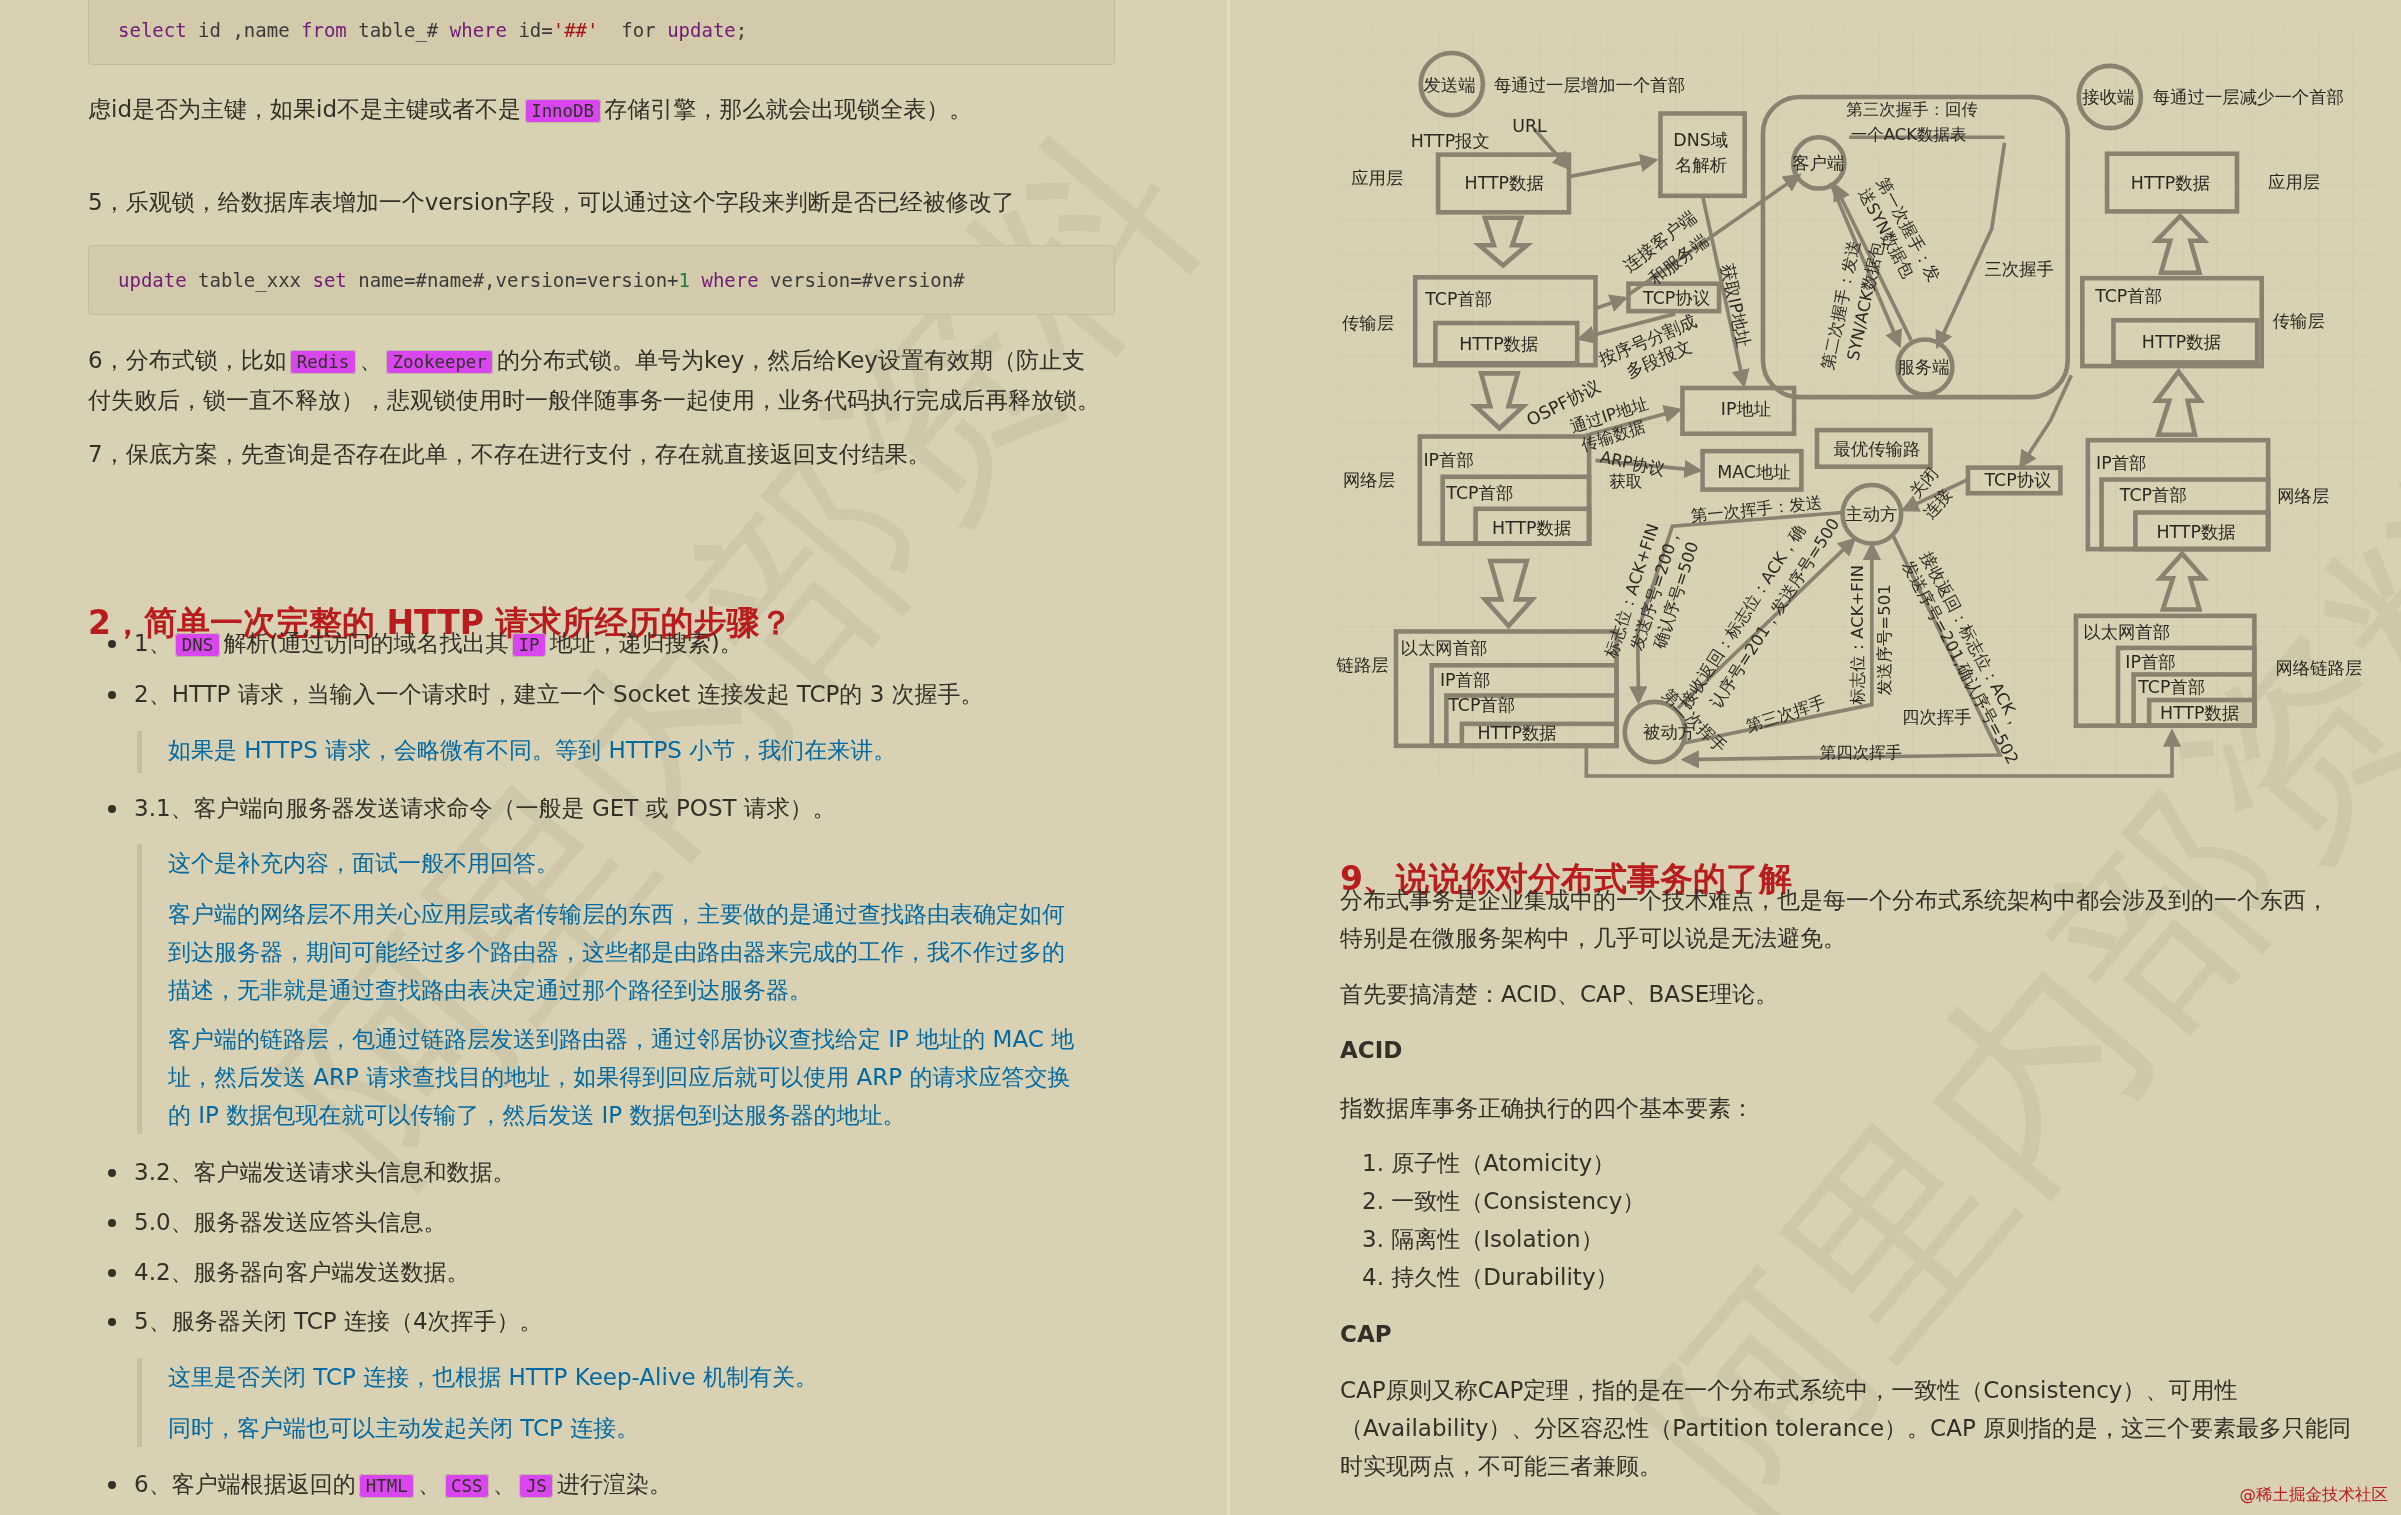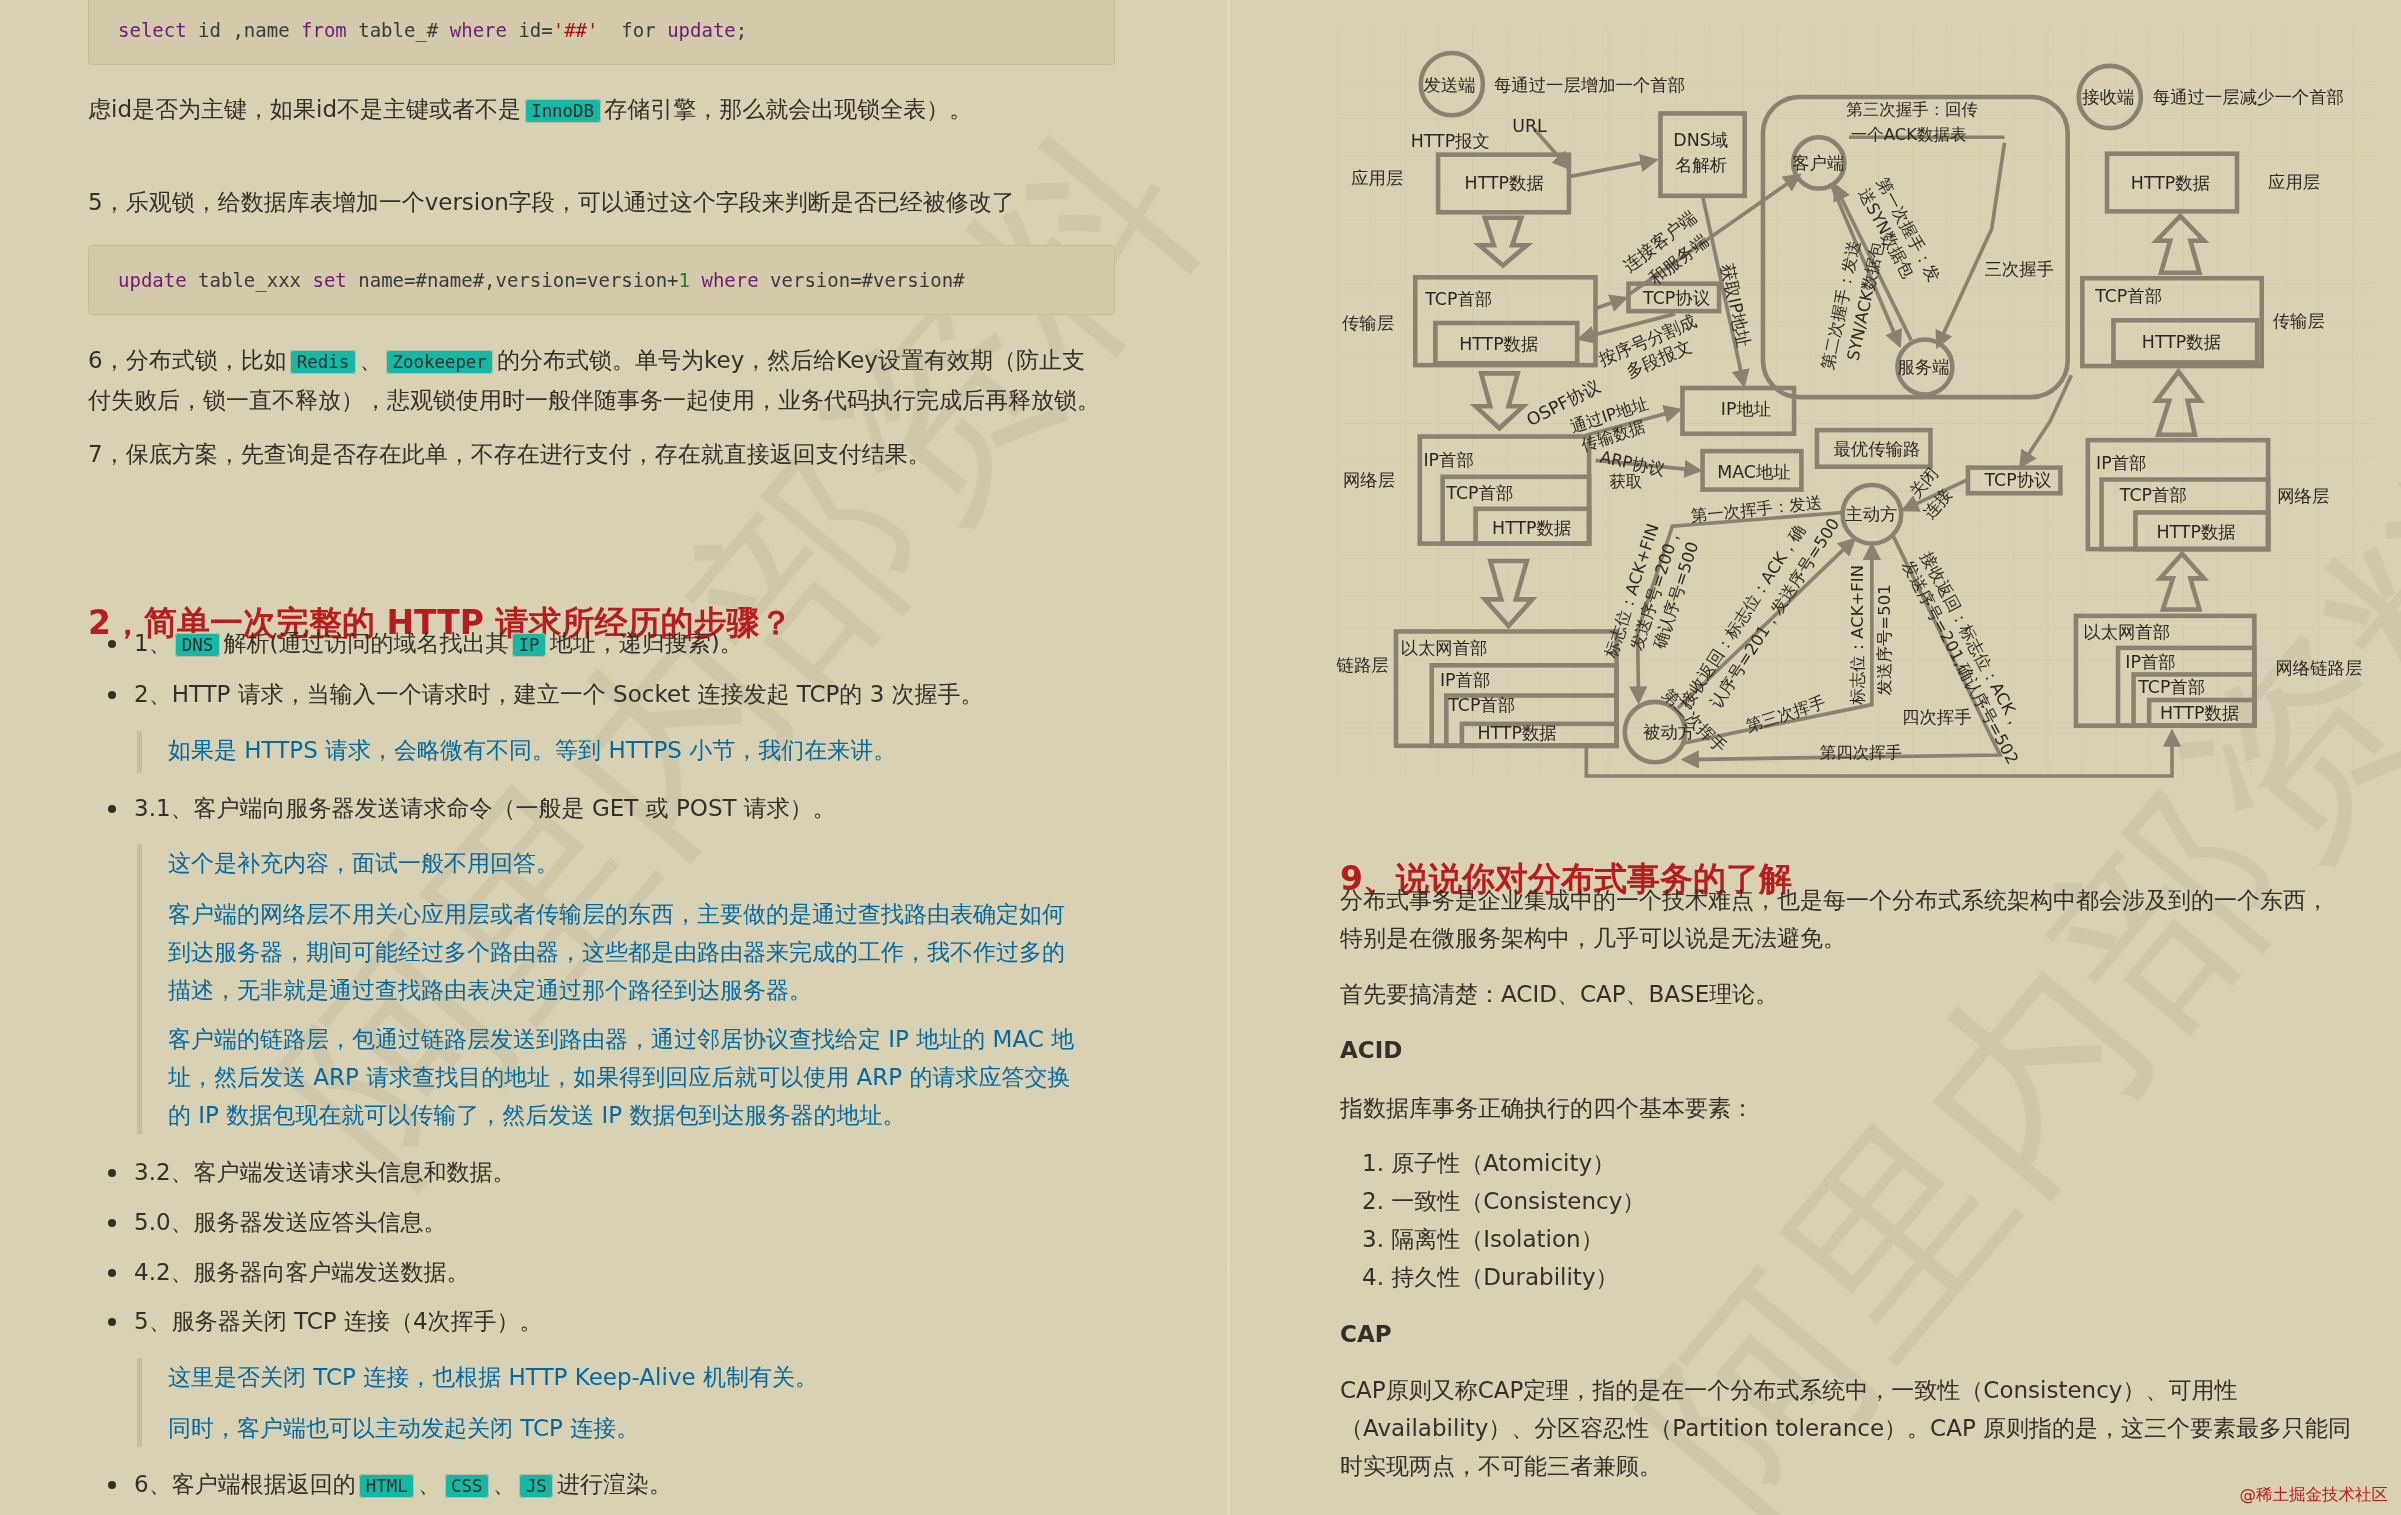--- a/index.html
+++ b/index.html
@@ -8,21 +8,21 @@
   .page{position:absolute;top:0;height:1515px;background:#d9d1b4;overflow:hidden;}
   .page.left{left:0;width:1225px;}
   .page.right{left:1232px;width:1169px;}
   .divider{position:absolute;left:1225px;top:0;width:7.3px;height:1515px;
            background:linear-gradient(to right,#d3cbad,#e6ddc2,#d3cbad);}
   .code{position:absolute;left:88px;width:1027px;background:#d2caab;border:1.8px solid #c4bc9d;
         border-radius:3.7px;font-family:"DejaVu Sans Mono","Liberation Mono",monospace;font-size:19px;
         color:#3a3a3a;box-sizing:border-box;padding-left:29px;display:flex;align-items:center;}
   .kw{color:#701a75;} .str{color:#a31515;} .num{color:#1f7a3a;}
   .p{position:absolute;font-size:23px;line-height:38px;color:#333028;}
-  .ic{font-family:"DejaVu Sans Mono","Liberation Mono",monospace;font-size:17.4px;background:#14b8a6;
+  .ic{font-family:"DejaVu Sans Mono","Liberation Mono",monospace;font-size:17.4px;background:#d946ef;
       border:1.4px solid #c4bc9d;border-radius:3.7px;padding:0.9px 5.5px;margin:0 3.7px;}
   .h2{position:absolute;font-size:33px;font-weight:bold;color:#b91c1c;margin-top:48px;}
   .li{position:absolute;font-size:23px;color:#333028;}
   .li .dot{position:absolute;left:-26px;top:12px;width:8.2px;height:8.2px;border-radius:50%;background:#333028;}
   .bq{position:absolute;border-left:5.5px solid #c6bea0;padding-left:26px;color:#0369a1;font-size:23px;}
   .bq div{line-height:38px;}
   .ol{position:absolute;font-size:23px;}
   .ol div{height:38px;line-height:38px;}
   .bold{position:absolute;font-size:23px;font-weight:bold;}
   .wm{position:absolute;font-size:211px;color:rgba(140,130,105,0.13);transform:rotate(-50deg);

